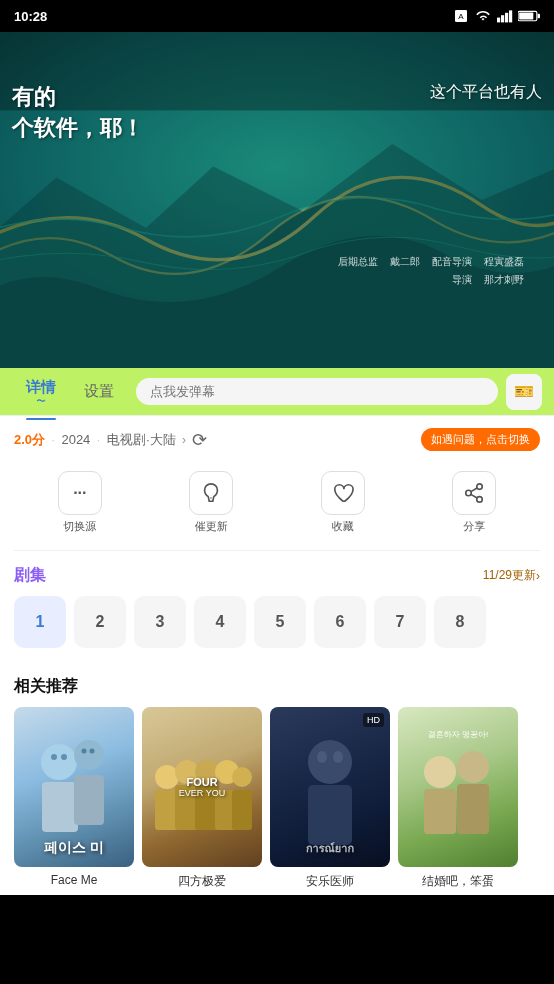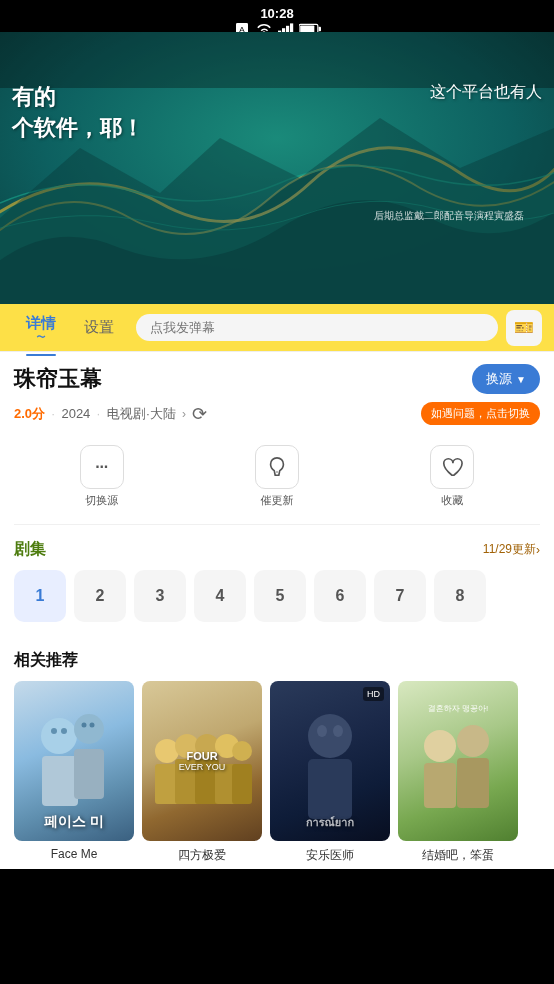--- a/index.html
+++ b/index.html
@@ -14,30 +14,29 @@
     }
 
     
     .status-bar {
       display: flex;
       justify-content: space-between;
       align-items: center;
       padding: 6px 14px;
       background: #000;
       height: 32px;
-      flex-direction: column;
     }
     .status-time { font-size: 13px; font-weight: 600; color: #fff; }
     .status-icons { display: flex; gap: 5px; align-items: center; }
     .status-icons svg { fill: #fff; }
 
     
     .hero-banner {
       width: 554px;
-      height: 272px;
+      height: 336px;
       background: linear-gradient(135deg, #0a4a4a 0%, #1a7a6a 30%, #2aaa8a 50%, #1a7a5a 70%, #0a5040 100%);
       position: relative;
       overflow: hidden;
     }
     .hero-text-left {
       position: absolute;
       left: 12px;
       top: 50px;
       font-size: 22px;
       font-weight: bold;
@@ -58,27 +57,27 @@
       position: absolute;
       right: 30px;
       bottom: 80px;
       text-align: right;
       font-size: 11px;
       color: rgba(255,255,255,0.85);
       line-height: 1.6;
     }
     .hero-credits .credit-row {
       display: flex;
-      gap: 0;
+      gap: 12px;
       justify-content: flex-end;
     }
 
     
     .tabs-bar {
-      background: #fde047;
+      background: #bef264;
       display: flex;
       align-items: center;
       padding: 0 12px;
       border-bottom: 1px solid #eee;
       height: 48px;
       gap: 0;
     }
     .tab-item {
       padding: 14px 14px;
       font-size: 15px;
@@ -224,21 +223,21 @@
     
     .section-header {
       display: flex;
       justify-content: space-between;
       align-items: center;
       padding: 14px 0 10px;
     }
     .section-title {
       font-size: 16px;
       font-weight: bold;
-      color: #4d7c0f;
+      color: #8b5cf6;
     }
     .section-meta {
       font-size: 12px;
       color: #a16207;
       display: flex;
       align-items: center;
       gap: 0;
     }
 
     
@@ -420,47 +419,44 @@
   </div>
   <div class="hero-text-right">这个平台也有人</div>
 
   <div class="hero-credits">
     <div class="credit-row" style="font-size:10px; color:rgba(255,255,255,0.8);">
       <span>后期总监</span>
       <span>戴二郎</span>
       <span>配音导演</span>
       <span>程寅盛磊</span>
     </div>
+    <div class="credit-row" style="font-size:10px; color:rgba(255,255,255,0.8); margin-top:2px;">
+      <span>导演</span>
+      <span>那才刺野</span>
+    </div>
   </div>
 </div>
 
 <div class="tabs-bar">
   <div class="tab-item active">
     <span>详情</span>
     <div style="width:28px;height:2px;background:#3a7bd5;border-radius:2px;position:absolute;bottom:0;left:50%;transform:translateX(-50%);"></div>
     <div style="text-align:center;font-size:9px;color:#3a7bd5;line-height:1;">〜</div>
   </div>
   <div class="tab-item">
     <span>设置</span>
   </div>
   <input class="danmaku-input" readonly="" placeholder="点我发弹幕" style="">
   <div class="danmaku-btn">
     <span style="font-size:16px;">🎫</span>
   </div>
 </div>
 
 <div class="content-area">
 
-  <div class="title-row">
-    <span class="show-title">珠帘玉幕</span>
-    <button class="switch-source-btn">
-      <span>换源</span>
-      <span class="chevron">▼</span>
-    </button>
-  </div>
 
   <div class="meta-row">
     <div class="meta-left">
       <span class="rating">2.0分</span>
       <span class="meta-sep">·</span>
       <span class="meta-info">2024</span>
       <span class="meta-sep">·</span>
       <span class="meta-info">电视剧·大陆</span>
       <span class="meta-arrow">›</span>
       <span class="meta-add">⟳</span>
@@ -490,20 +486,32 @@
 
     <div class="action-btn">
       <div class="action-icon">
         <svg width="22" height="22" viewBox="0 0 24 24" fill="none" stroke="#555" stroke-width="1.8">
           <path d="M12 21C12 21 3 14 3 8a5 5 0 0110 0 5 5 0 0110 0c0 6-9 13-9 13z"></path>
         </svg>
       </div>
       <span>收藏</span>
     </div>
 
+    <div class="action-btn">
+      <div class="action-icon">
+        <svg width="22" height="22" viewBox="0 0 24 24" fill="none" stroke="#555" stroke-width="1.8">
+          <circle cx="18" cy="5" r="3"></circle>
+          <circle cx="6" cy="12" r="3"></circle>
+          <circle cx="18" cy="19" r="3"></circle>
+          <line x1="8.6" y1="13.5" x2="15.4" y2="17.5"></line>
+          <line x1="15.4" y1="6.5" x2="8.6" y2="10.5"></line>
+        </svg>
+      </div>
+      <span>分享</span>
+    </div>
   </div>
 
   <div class="section-header">
     <span class="section-title">剧集</span>
     <div class="section-meta">
       <span>11/29更新</span>
       <span>›</span>
     </div>
   </div>
 

